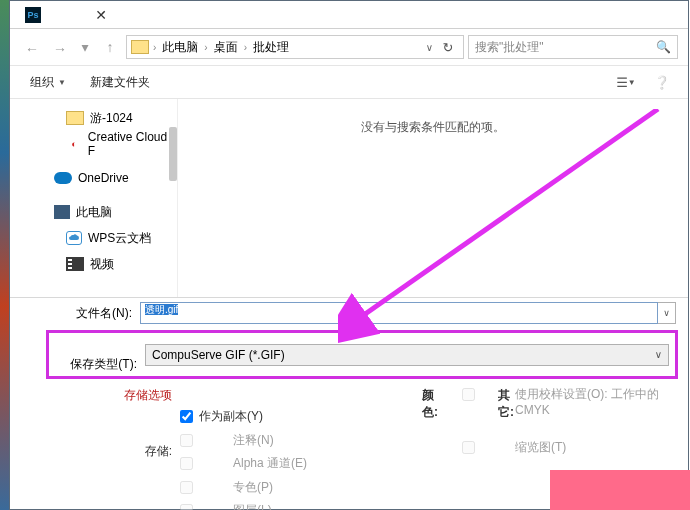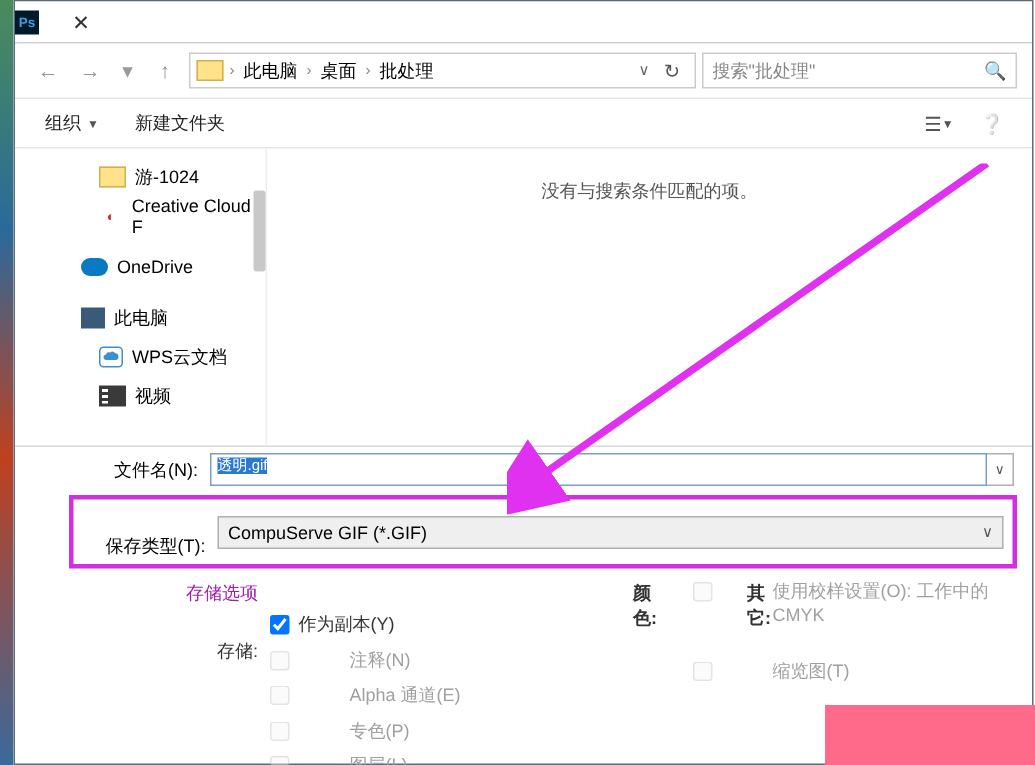--- a/index.html
+++ b/index.html
@@ -1,21 +1,21 @@
 <!DOCTYPE html>
 <html><head>
 <meta charset="utf-8">
 <style>
   * { box-sizing: border-box; margin: 0; padding: 0; font-family: "Microsoft YaHei", "Segoe UI", sans-serif; }
   body { width: 690px; height: 510px; background: #fff; position: relative; overflow: hidden; }
   .dialog { position: absolute; left: 9px; top: 0; width: 680px; height: 510px; border: 1px solid #5a6a7a; background: #fff; }
   .left-edge { position: absolute; left: 0; top: 0; width: 9px; height: 510px; background: linear-gradient(to bottom, #4a8c5a 0%, #2a6a9a 30%, #c04020 60%, #3a6a9a 100%); }
 
   
-  .titlebar { height: 28px; background: #fff; border-bottom: 1px solid #d0d0d0; display: flex; align-items: center; padding-left: 0; }
+  .titlebar { height: 28px; background: #fff; border-bottom: 1px solid #d0d0d0; display: flex; align-items: center; padding-left: 15px; gap: 32px; }
   .ps-icon { width: 16px; height: 16px; background: #001a2a; color: #3aa0e0; font-size: 9px; font-weight: bold; display:flex; align-items:center; justify-content:center; margin-right: 8px; }
   .title-text { font-size: 12px; color: #000; flex: 1; }
   .close-x { width: 40px; height: 28px; display:flex; align-items:center; justify-content:center; font-size: 14px; color: #333; }
 
   
   .navrow { height: 36px; display:flex; align-items:center; padding: 0 10px; gap: 4px; }
   .nav-btn { width: 24px; height: 24px; border: none; background: transparent; color: #999; font-size: 14px; display:flex; align-items:center; justify-content:center; }
   .nav-btn.small { width: 18px; }
   .addr-box { flex: 1; height: 24px; border: 1px solid #ccc; display:flex; align-items:center; padding: 0 4px; gap: 4px; }
   .folder-icon-sm { width: 18px; height: 14px; background: #ffe28a; border: 1px solid #d0b050; position: relative; }
@@ -63,21 +63,21 @@
   .name-drop { width: 18px; height: 22px; border: 1px solid #b0b0b0; border-left:none; display:flex; align-items:center; justify-content:center; font-size:9px; color:#555; }
 
   .type-wrap { border: 3px solid #d030e0; padding: 3px 6px; margin: 2px 10px 2px 36px; display:flex; align-items:center; }
   .type-wrap .formlabel { width: 90px; margin-top: 20px; }
   .type-select { flex:1; height: 22px; border: 1px solid #b0b0b0; background: #efefef; font-size: 12px; padding: 0 6px; display:flex; align-items:center; justify-content: space-between; }
   .type-caret { font-size: 10px; color: #555; }
 
   
   .options { display:flex; padding: 6px 12px 0 0; font-size: 12px; color: #333; }
   .opt-labelcol { width: 170px; text-align:right; padding-right: 8px; display:flex; flex-direction:column; gap: 20px; }
-  .opt-head { color: #a21caf; margin-bottom: 2px; }
+  .opt-head { color: #b91c1c; margin-bottom: 19px; }
   .opt-leftcol { width: 170px; display:flex; flex-direction:column; gap: 8px; }
   .opt-rightgap { width: 72px; }
   .opt-rightlabel { width: 40px; padding-right:4px; display:flex; flex-direction:row; gap: 30px; font-weight: bold;}
   .opt-rightcol { flex:1; display:flex; flex-direction:column; gap: 8px; }
   .chk { display:flex; align-items:flex-start; gap: 6px; line-height: 1.3; }
   .chk input { width: 13px; height: 13px; margin-top:1px; }
   .chk.disabled { color: #a0a0a0; gap: 40px; }
   .chk.disabled input { opacity: 0.6; }
 
   

